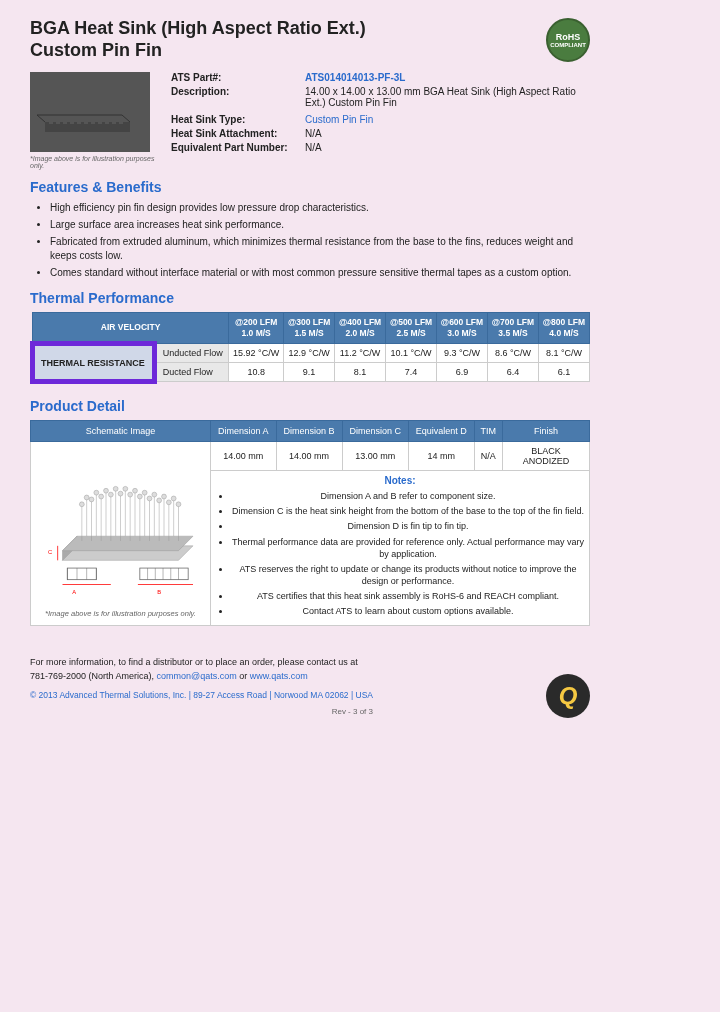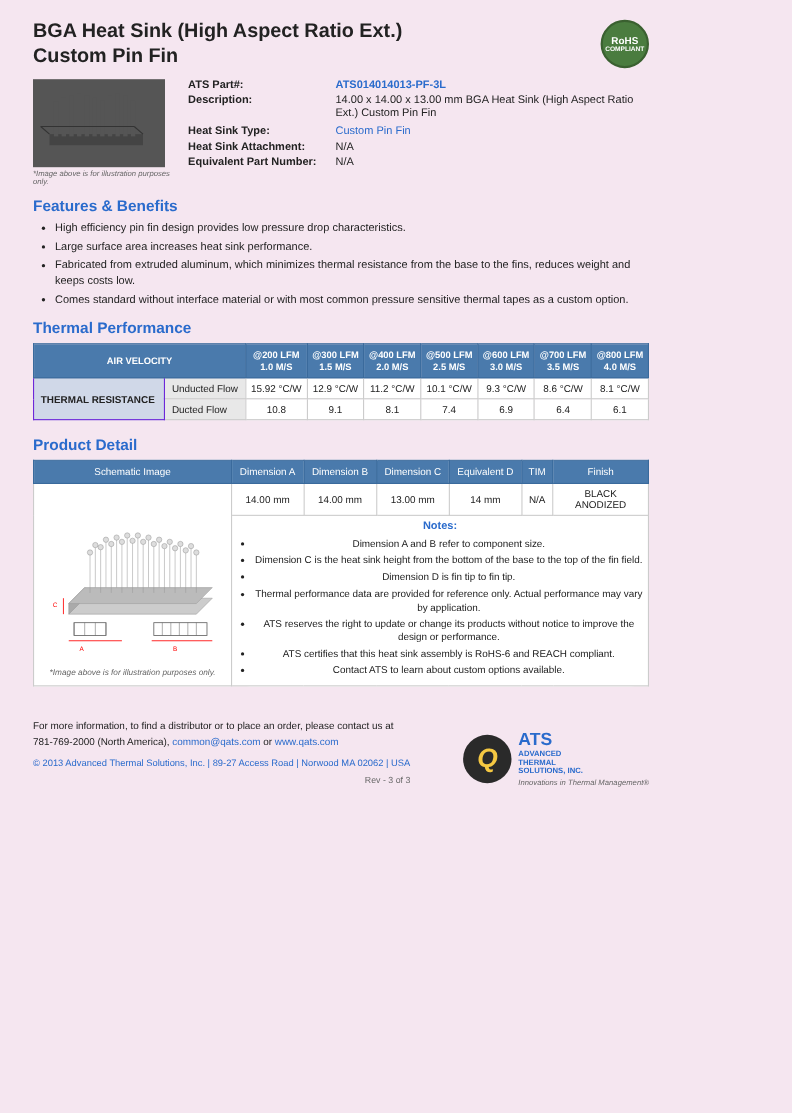--- a/index.html
+++ b/index.html
@@ -144,21 +144,21 @@
       font-size: 9px;
       text-align: left;
       padding-left: 6px;
     }
     .perf-table td.section-label {
       background: #d0d8e8;
       font-weight: bold;
       font-size: 9px;
       text-align: left;
       padding-left: 6px;
-      border: 1px solid #6d28d9;
+      border: 5px solid #6d28d9;
     }
     
     .detail-table {
       width: 100%;
       border-collapse: collapse;
       font-size: 9px;
       margin-bottom: 6px;
     }
     .detail-table th {
       background: #4a7aac;
@@ -536,23 +536,16 @@
         <span> or </span>
         <a href="#">www.qats.com</a>
       </div>
       <div class="footer-copyright">
         <span>© 2013 Advanced Thermal Solutions, Inc. | 89-27 Access Road | Norwood MA  02062 | USA</span>
       </div>
       <div class="page-num">Rev - 3 of 3</div>
     </div>
     <div class="ats-logo">
       <div class="ats-q-circle">Q</div>
-      <div class="ats-text-block">
-        <span class="ats-main">ATS</span>
-        <span class="ats-sub">ADVANCED</span>
-        <span class="ats-sub">THERMAL</span>
-        <span class="ats-sub">SOLUTIONS, INC.</span>
-        <span class="ats-tagline">Innovations in Thermal Management®</span>
-      </div>
     </div>
   </div>
 
 </div>
 
 </body></html>

